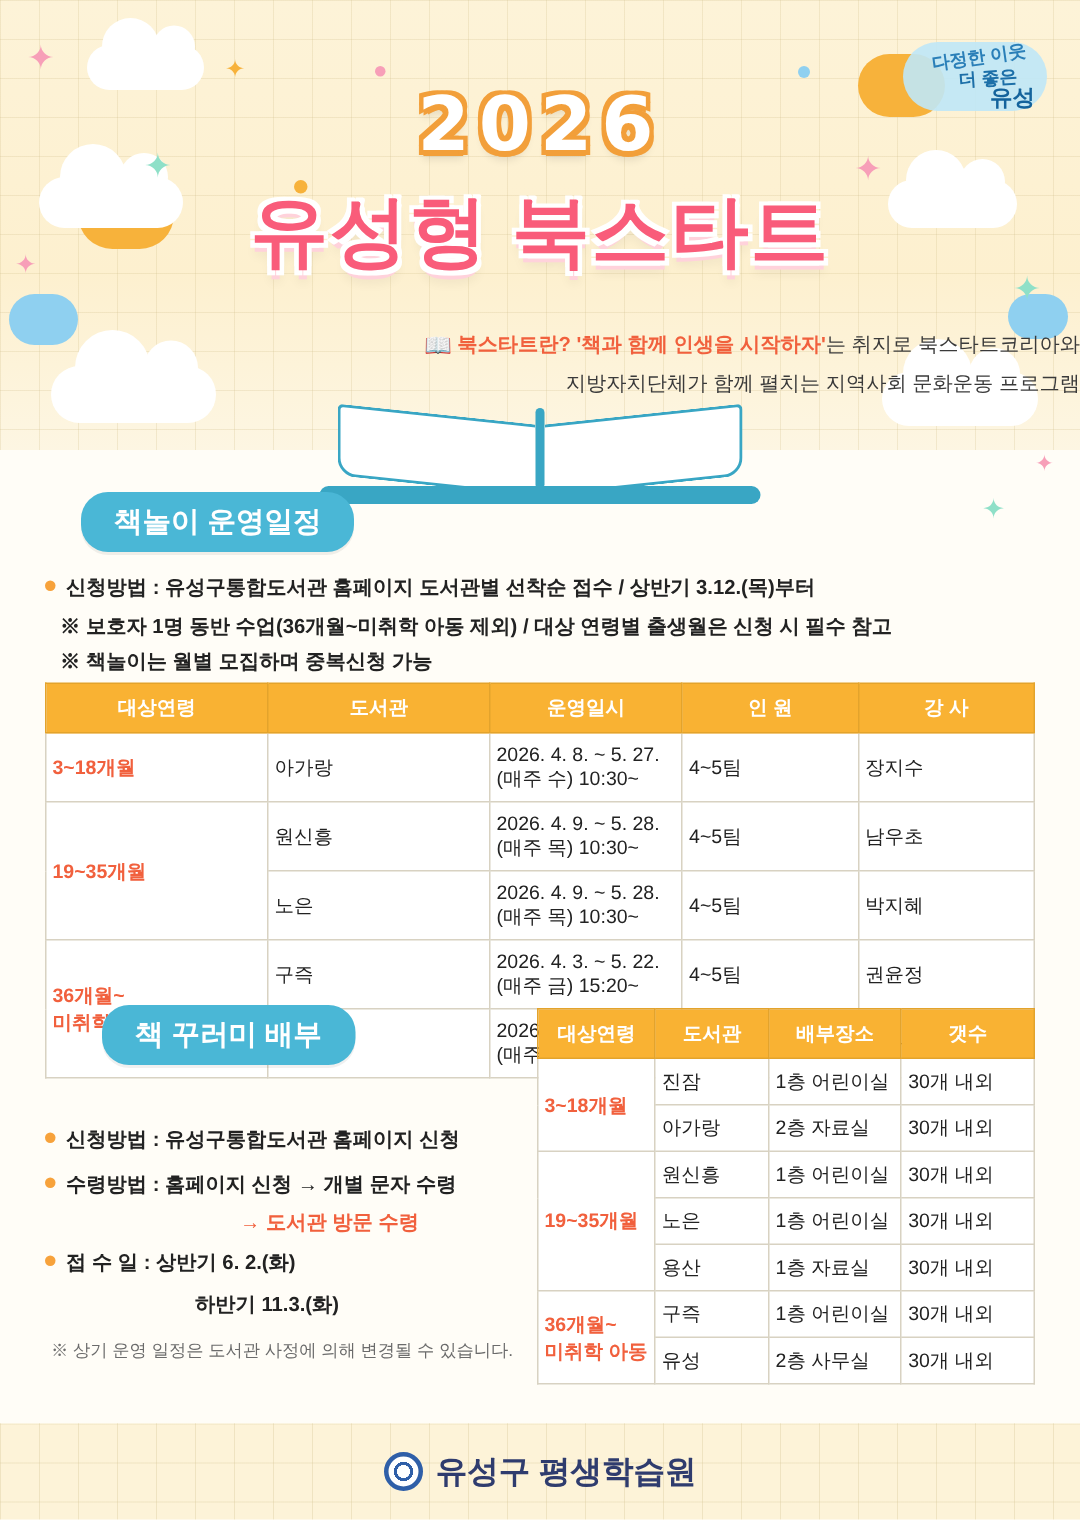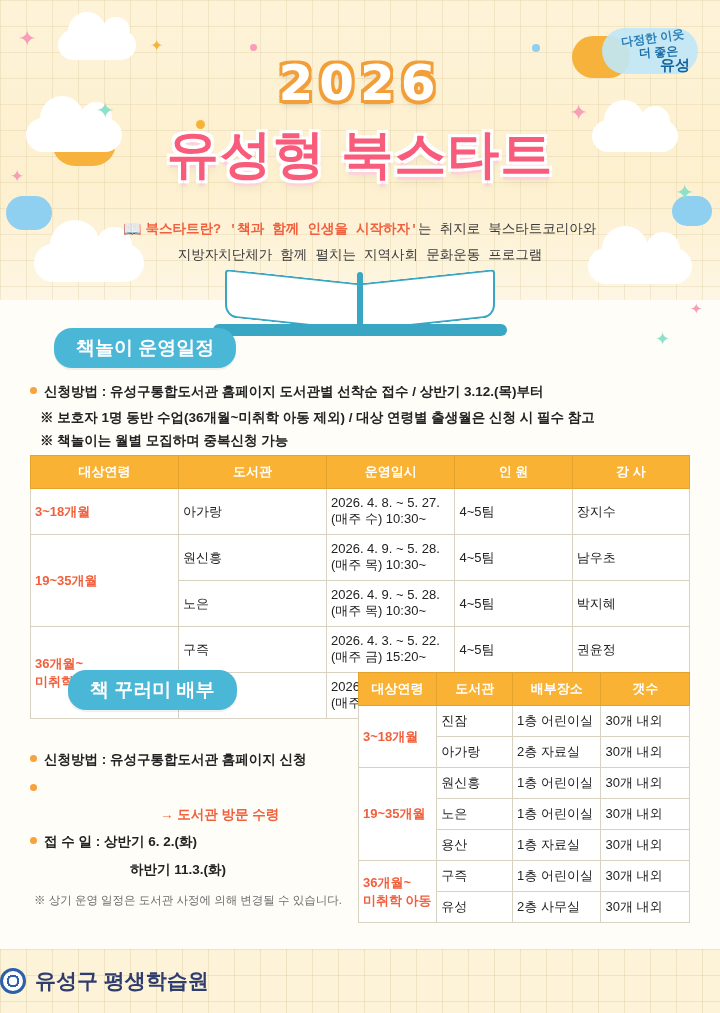--- a/index.html
+++ b/index.html
@@ -109,22 +109,22 @@
     font-family:"DejaVu Sans", sans-serif;
   }
   .main-title{
     position:absolute; top:120px; left:0; right:0; text-align:center;
     font-size:52px; font-weight:bold; color:#f95c7a;
     letter-spacing: 1px;
     text-shadow: -3px -3px 0 #fff, 3px -3px 0 #fff, -3px 3px 0 #fff, 3px 3px 0 #fff,
                  0 6px 0 #ffd2db, 0 8px 8px rgba(0,0,0,.07);
   }
   .subtitle{
-    position:absolute; top:218px; left:0; right:0; text-align:center;
-    color:#3a3a3a; font-size:13.5px; line-height:1.75;font-family:Liberation Mono, monospace;
+    position:absolute; top:218px; left:0; right:0; text-align:right;
+    color:#3a3a3a; font-size:13.5px; line-height:1.75;
   }
   .subtitle .hl { color:#f1603d; font-weight:bold; }
   .subtitle .book-icon{ color:#4aa8d8; font-size:15px; vertical-align:-1px; margin-right:3px;}
 
   
   .book {
     position:absolute; left:50%; transform:translateX(-50%);
     top:270px; width:270px; height:62px;
   }
   .book .page{
@@ -176,21 +176,21 @@
   #tbl-kit th:nth-child(2), #tbl-kit td:nth-child(2){ width:70px; }
   #tbl-kit th:nth-child(3), #tbl-kit td:nth-child(3){ width:96px; }
   #tbl-kit th:nth-child(4), #tbl-kit td:nth-child(4){ width:84px; }
 
   .note{
     position:absolute; left:34px; top:893px; font-size:11.5px; color:#6b6b6b;
   }
 
   
   .footer{
-    position:absolute; left:0; right:0; bottom:18px; 
+    position:absolute; left:0; right:0; bottom:18px; text-align:center;
     font-size:21px; font-weight:bold; color:#2f3c6e;
   }
   .footer .emblem{
     display:inline-block; width:26px; height:26px; border-radius:50%;
     border:3px solid #2f5fa8; vertical-align:-6px; margin-right:9px;
     background:
       radial-gradient(circle at 50% 50%, #fff 0 30%, #2f5fa8 31% 45%, #fff 46% 100%);
   }
 </style>
 </head>
@@ -307,21 +307,21 @@
         </tr>
       </tbody>
   </table>
 
   <div class="sec-head" style="left:68px; top:670px;">책 꾸러미 배부</div>
 
   <div class="bul" style="left:30px; top:751px;">
     <span class="dotm"></span><b>신청방법 : 유성구통합도서관 홈페이지 신청</b>
   </div>
   <div class="bul" style="left:30px; top:781px;">
-    <span class="dotm"></span>
+    <span class="dotm"></span><b>수령방법 :  홈페이지 신청 → 개별 문자 수령</b>
   </div>
   <div class="bul" style="left:160px; top:806px; color:#f1603d;">
     <b>→ 도서관 방문 수령</b>
   </div>
   <div class="bul" style="left:30px; top:833px;">
     <span class="dotm"></span><b>접 수 일 : 상반기 6. 2.(화)</b>
   </div>
   <div class="bul" style="left:130px; top:861px;">
     <b>하반기 11.3.(화)</b>
   </div>

